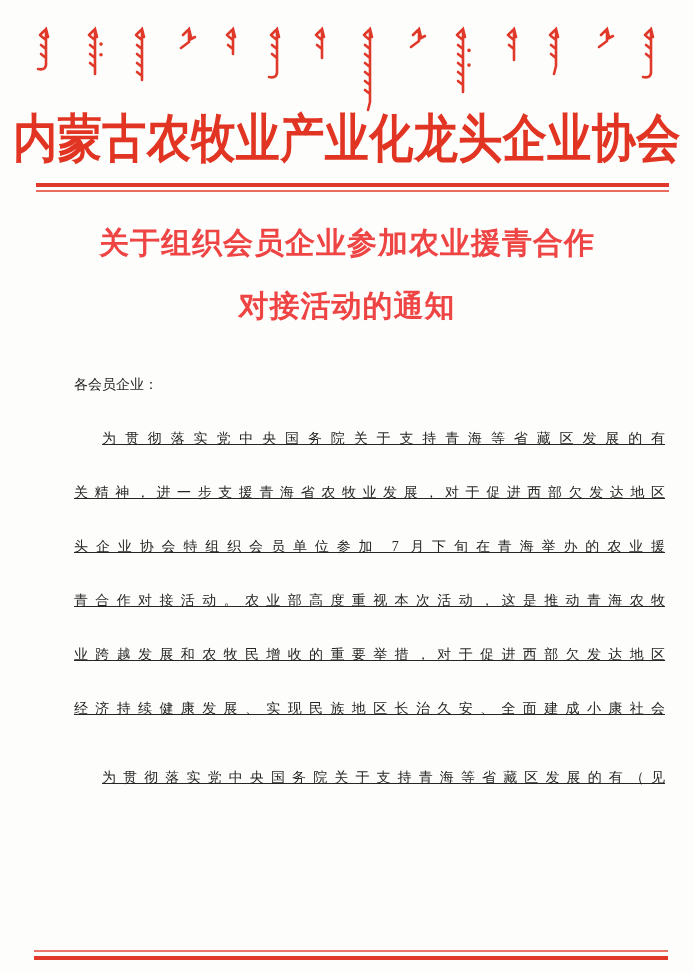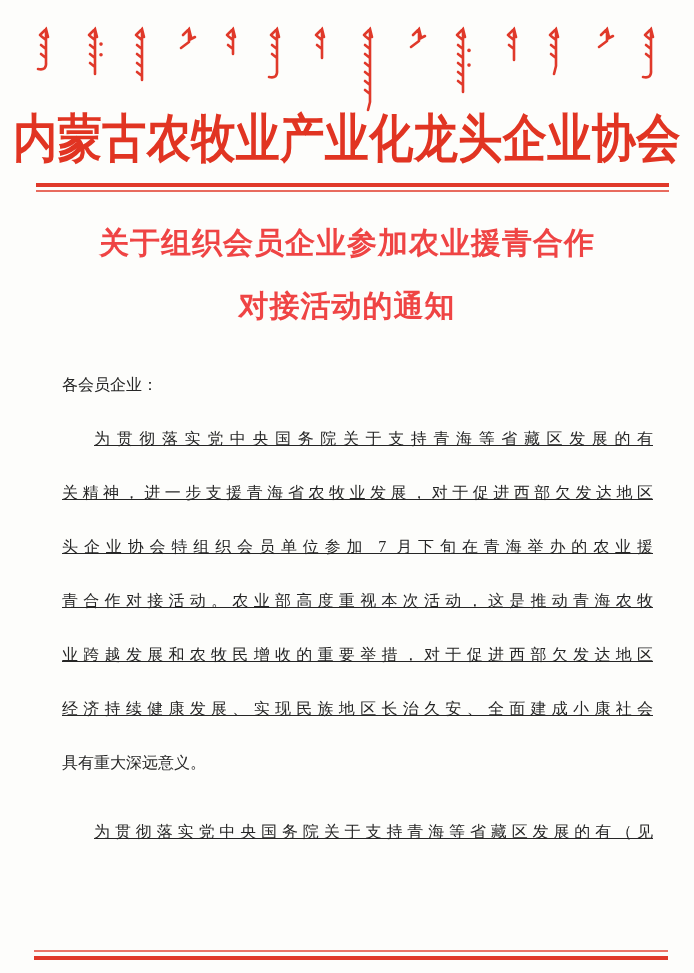--- a/index.html
+++ b/index.html
@@ -31,22 +31,22 @@
   .divider .bar-thin{display:block;height:1.5px;margin-top:3px;opacity:.75;}
   
   .doc-title{
     position:absolute;top:211px;left:0;width:694px;
     margin:0;text-align:center;
     font-size:30px;line-height:63px;font-weight:bold;
     color:#ef4444;letter-spacing:1px;
   }
   
   .body-block{
-    position:absolute;top:358px;left:62px;width:591px;
-    font-size:16px;color:#262626;
+    position:absolute;top:358px;left:74px;width:591px;
+    font-size:14px;color:#262626;
   }
   .line{height:54px;line-height:54px;}
   .line.j{text-align:justify;text-align-last:justify;text-decoration:underline;}
   .line.indent{text-indent:2em;}
   .salutation{height:54px;line-height:54px;}
   .para + .para{margin-top:15px;}
   
   .footer-divider{position:absolute;top:950px;left:34px;right:26px;}
   .footer-divider .bar-thin{display:block;height:2px;opacity:.7;}
   .footer-divider .bar-thick{display:block;height:4px;margin-top:4px;}
@@ -94,21 +94,20 @@
   <main class="body-block">
     <div class="salutation">各会员企业：</div>
     <div>
         <div class="para">
           <div class="line indent j">为贯彻落实党中央国务院关于支持青海等省藏区发展的有</div>
           <div class="line j">关精神，进一步支援青海省农牧业发展，对于促进西部欠发达地区</div>
           <div class="line j">头企业协会特组织会员单位参加 7 月下旬在青海举办的农业援</div>
           <div class="line j">青合作对接活动。农业部高度重视本次活动，这是推动青海农牧</div>
           <div class="line j">业跨越发展和农牧民增收的重要举措，对于促进西部欠发达地区</div>
           <div class="line j">经济持续健康发展、实现民族地区长治久安、全面建成小康社会</div>
-          <div class="line">具有重大深远意义。</div>
         </div>
         <div class="para">
           <div class="line indent j">为贯彻落实党中央国务院关于支持青海等省藏区发展的有（见</div>
         </div>
       </div>
   </main>
 
   <footer>
     <div class="footer-divider">
       <span class="bar-thin" style="background: rgb(224, 57, 42);"></span>

